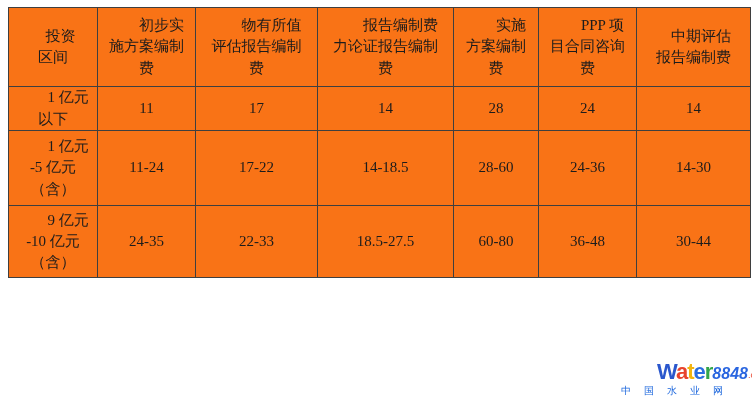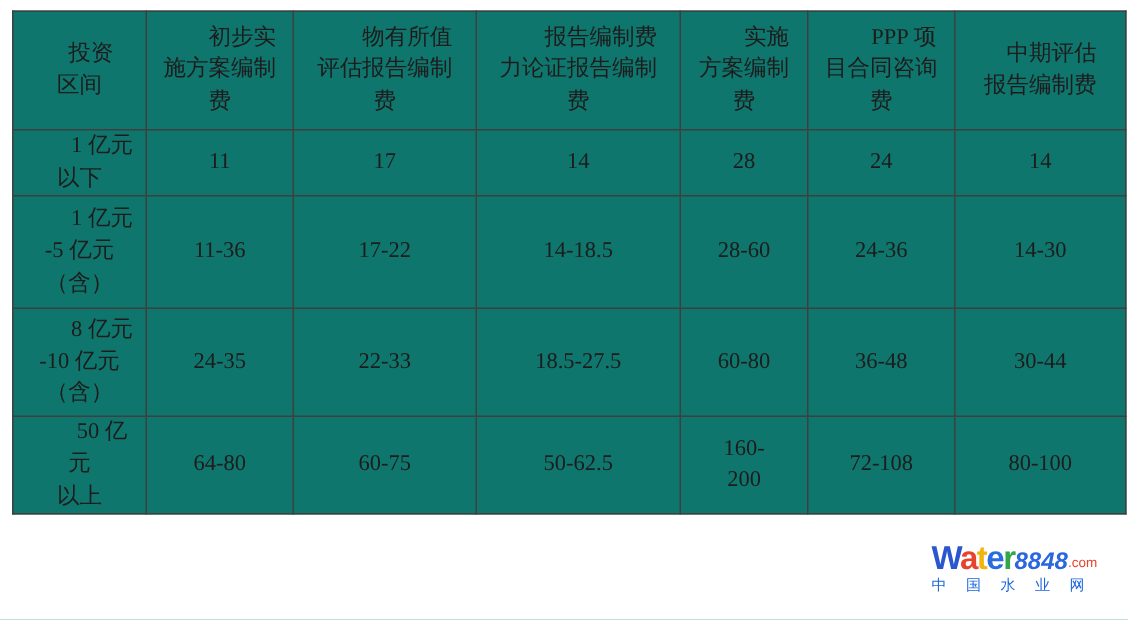--- a/index.html
+++ b/index.html
@@ -10,21 +10,21 @@
     font-family: "Liberation Serif", "DejaVu Serif", serif;
     position: relative;
   }
   .page { position: absolute; inset: 0; }
 
   table.fee-table {
     position: absolute;
     left: 8px; top: 7px;
     border-collapse: collapse;
     table-layout: fixed;
-    background: #0f766e;
+    background: #f97316;
   }
   .fee-table th, .fee-table td {
     border: 1px solid #3f3f3f;
     text-align: center;
     vertical-align: middle;
     white-space: pre-line;
     font-weight: normal;
     font-size: 15px;
     line-height: 1.42;
     color: #1c1c1c;
@@ -53,21 +53,21 @@
     z-index: 5;
     text-align: left;
     font-family: "Liberation Sans", "DejaVu Sans", sans-serif;
   }
   .brand-line {
     white-space: nowrap;
     font-weight: bold;
     line-height: 1;
     height: 23px;
   }
-  .brand-word  { font-size: 22px; letter-spacing: -1px; }
+  .brand-word  { font-size: 22px; letter-spacing: -1px; margin-left: 36px; }
   .brand-num   { font-size: 16px; font-style: italic; font-weight: bold; }
   .brand-tld   { font-size: 9px;  font-weight: normal; position: relative; top: -1px; text-align: right; }
   .site-name {
     margin-top: 1px;
     font-size: 10px;
     font-weight: normal;
     white-space: nowrap;
     letter-spacing: 13px;
     line-height: 1.2;
   }
@@ -118,49 +118,37 @@
           <td>17</td>
           <td>14</td>
           <td>28</td>
           <td>24</td>
           <td>14</td>
         </tr>
         <tr>
           <td>　　1 亿元
 -5 亿元
 （含）</td>
-          <td>11-36</td>
+          <td>11-24</td>
           <td>17-22</td>
           <td>14-18.5</td>
           <td>28-60</td>
           <td>24-36</td>
           <td>14-30</td>
         </tr>
         <tr>
-          <td>　　8 亿元
+          <td>　　9 亿元
 -10 亿元
 （含）</td>
           <td>24-35</td>
           <td>22-33</td>
           <td>18.5-27.5</td>
           <td>60-80</td>
           <td>36-48</td>
           <td>30-44</td>
-        </tr>
-        <tr>
-          <td>　　50 亿
-元
-以上</td>
-          <td>64-80</td>
-          <td>60-75</td>
-          <td>50-62.5</td>
-          <td>160-
-200</td>
-          <td>72-108</td>
-          <td>80-100</td>
         </tr>
       </tbody>
   </table>
 
   <div class="watermark">
     <div class="brand-line"><span class="brand-word"><span style="color: rgb(42, 87, 205);">W</span><span style="color: rgb(232, 67, 45);">a</span><span style="color: rgb(242, 181, 15);">t</span><span style="color: rgb(42, 109, 224);">e</span><span style="color: rgb(51, 165, 74);">r</span></span><span class="brand-num" style="color: rgb(42, 102, 224);">8848</span><span class="brand-tld" style="color: rgb(232, 67, 45);">.com</span></div>
     <div class="site-name" style="color: rgb(27, 102, 221);">中国水业网</div>
   </div>
 
 </div>

